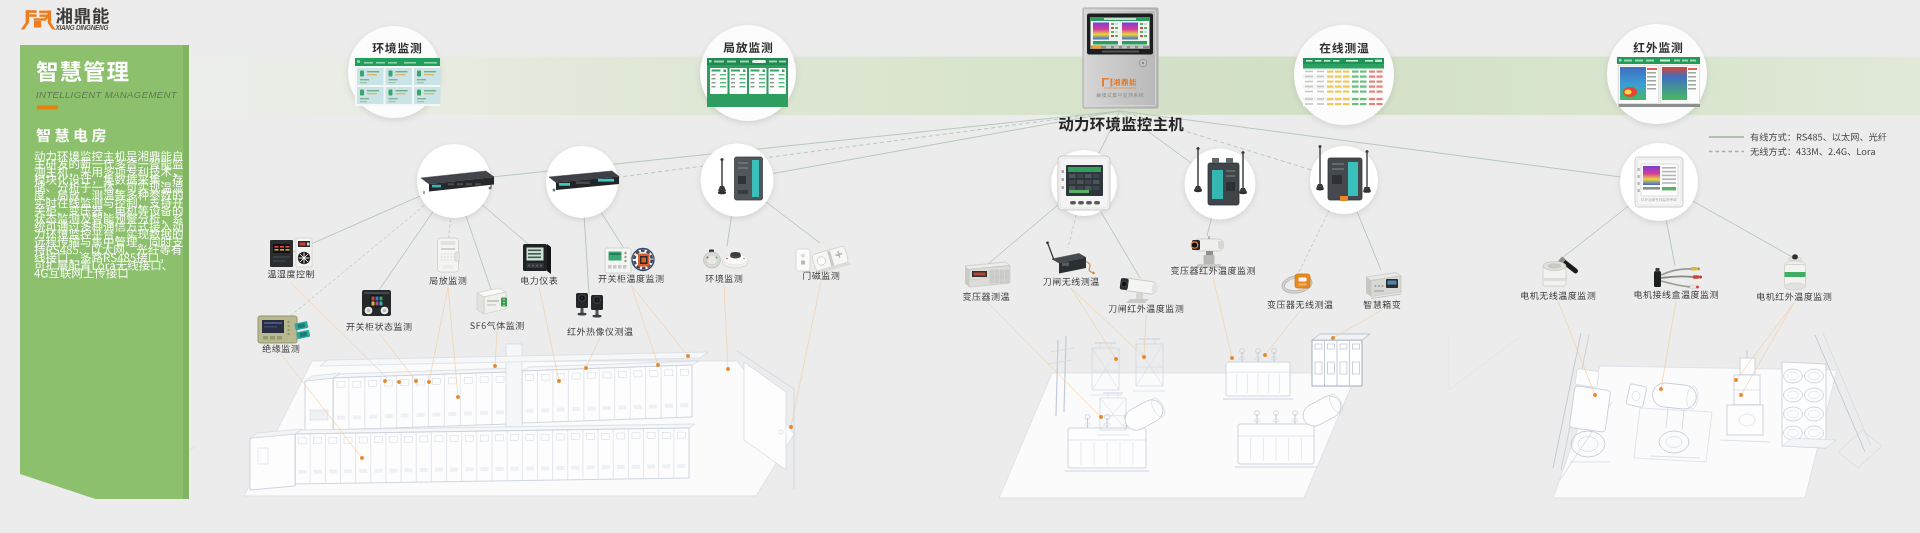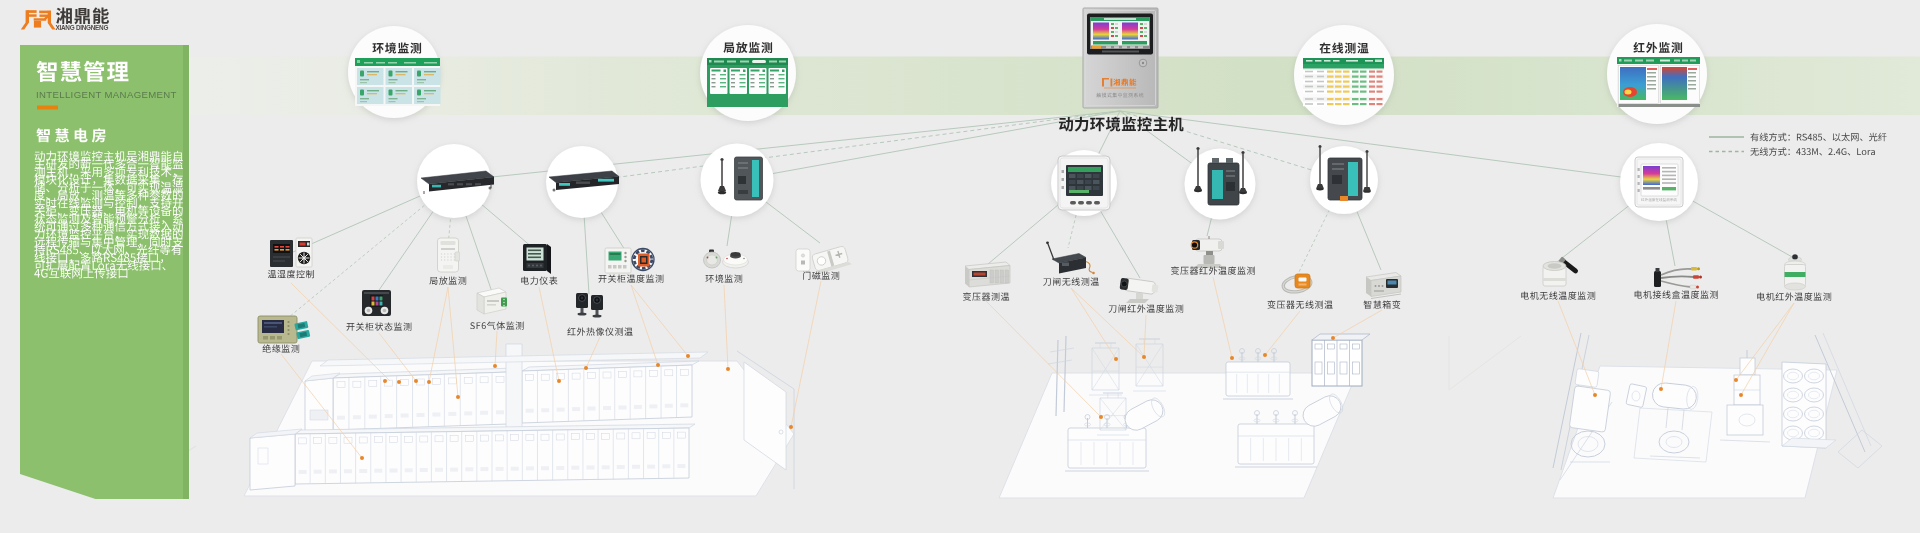--- a/index.html
+++ b/index.html
@@ -1,16 +1,16 @@
 <!DOCTYPE html>
 <html><head><meta charset="utf-8">
 <style>
 html,body{margin:0;padding:0;background:#ececec;}
 *{box-sizing:border-box;}
-.page{position:relative;width:1920px;height:499px;overflow:hidden;font-family:"Liberation Sans",sans-serif;}
+.page{position:relative;width:1920px;height:499px;overflow:hidden;font-family:"Liberation Sans",sans-serif;font-style:italic;}
 </style></head>
 <body>
 <div class="page">
 <svg width="1920" height="533" viewBox="0 0 1920 533">
 <defs>
         <path id="b0" d="M167 -491H821V-381H167ZM429 -844H558V-116Q558 -84 562 -69Q566 -54 580 -48Q593 -43 620 -43Q628 -43 644 -43Q661 -43 682 -43Q703 -43 724 -43Q744 -43 761 -43Q778 -43 785 -43Q811 -43 824 -55Q838 -67 844 -99Q851 -131 855 -189Q878 -173 912 -158Q947 -144 974 -138Q966 -59 948 -12Q930 36 894 57Q859 78 798 78Q788 78 768 78Q749 78 725 78Q701 78 677 78Q653 78 634 78Q616 78 607 78Q538 78 499 61Q460 44 444 2Q429 -40 429 -117ZM187 -705H876V-170H187V-288H754V-588H187ZM111 -705H235V-112H111Z"></path>
         <path id="b1" d="M262 -374H938V-278H262ZM491 -215H789V-123H491ZM760 -214H878Q878 -214 878 -198Q877 -183 876 -172Q871 -106 864 -62Q857 -19 848 8Q839 34 825 47Q808 64 788 71Q767 78 741 79Q718 82 680 82Q642 81 600 80Q599 58 590 31Q581 4 569 -16Q606 -13 640 -12Q673 -10 688 -10Q702 -10 710 -12Q719 -14 726 -20Q734 -27 740 -48Q746 -68 751 -105Q756 -142 760 -200ZM423 -317H540Q535 -248 522 -187Q510 -126 483 -74Q456 -23 408 18Q361 58 285 88Q275 67 256 40Q236 13 217 -2Q282 -26 320 -58Q359 -89 380 -129Q401 -169 410 -216Q419 -264 423 -317ZM501 -464 607 -496Q621 -473 634 -444Q648 -416 655 -395L545 -358Q539 -379 526 -409Q513 -439 501 -464ZM175 -759H912V-489H175V-588H793V-659H175ZM117 -759H238V-529Q238 -464 234 -383Q230 -302 219 -217Q208 -132 188 -51Q167 30 134 97Q122 88 102 77Q82 66 60 56Q39 46 23 41Q56 -21 74 -94Q93 -168 102 -245Q112 -322 114 -396Q117 -469 117 -529ZM433 -823 552 -851Q567 -821 580 -784Q593 -748 600 -722L476 -688Q471 -715 458 -754Q446 -792 433 -823Z"></path>
         <path id="b2" d="M144 -699H270V-472Q270 -409 265 -334Q260 -260 246 -182Q231 -105 204 -33Q176 39 132 97Q121 86 102 72Q82 57 62 44Q41 31 26 24Q66 -29 90 -92Q114 -156 126 -222Q137 -289 140 -353Q144 -417 144 -472ZM419 -825 539 -855Q555 -823 571 -784Q587 -746 596 -716L473 -681Q465 -710 450 -751Q434 -792 419 -825ZM223 -699H867V-266H744V-587H223ZM226 -430H805V-318H226Z"></path>
         <path id="b3" d="M218 -704H460V-590H218ZM589 -849H715V90H589ZM162 -365 234 -447Q261 -428 294 -404Q327 -379 358 -355Q388 -331 406 -312L330 -219Q313 -239 284 -265Q254 -291 222 -318Q190 -344 162 -365ZM200 -851 321 -829Q301 -733 272 -642Q242 -550 204 -472Q167 -393 123 -335Q113 -345 94 -360Q75 -374 56 -388Q37 -402 22 -411Q66 -462 100 -532Q135 -601 160 -683Q185 -765 200 -851ZM416 -704H440L463 -708L549 -683Q525 -481 468 -331Q411 -181 325 -80Q239 21 125 79Q115 64 97 44Q79 25 60 6Q40 -12 25 -22Q136 -73 216 -159Q297 -245 348 -372Q398 -500 416 -675ZM665 -479 760 -548Q794 -514 836 -472Q878 -431 916 -390Q955 -350 979 -319L877 -238Q855 -270 818 -312Q782 -355 741 -398Q700 -442 665 -479Z"></path>
         <path id="b4" d="M69 -708H934V-593H69ZM48 -200H953V-83H48ZM493 -555H622V90H493ZM165 -295Q161 -308 154 -330Q146 -352 137 -376Q128 -401 120 -418Q141 -425 158 -444Q175 -462 196 -495Q208 -510 228 -546Q249 -583 274 -634Q299 -684 323 -742Q347 -800 366 -859L506 -823Q472 -737 428 -654Q385 -571 338 -498Q292 -424 248 -365V-362Q248 -362 236 -355Q223 -348 206 -337Q190 -326 178 -315Q165 -304 165 -295ZM165 -295V-386L231 -424H868V-310H280Q254 -310 229 -308Q204 -307 187 -304Q170 -300 165 -295Z"></path>

